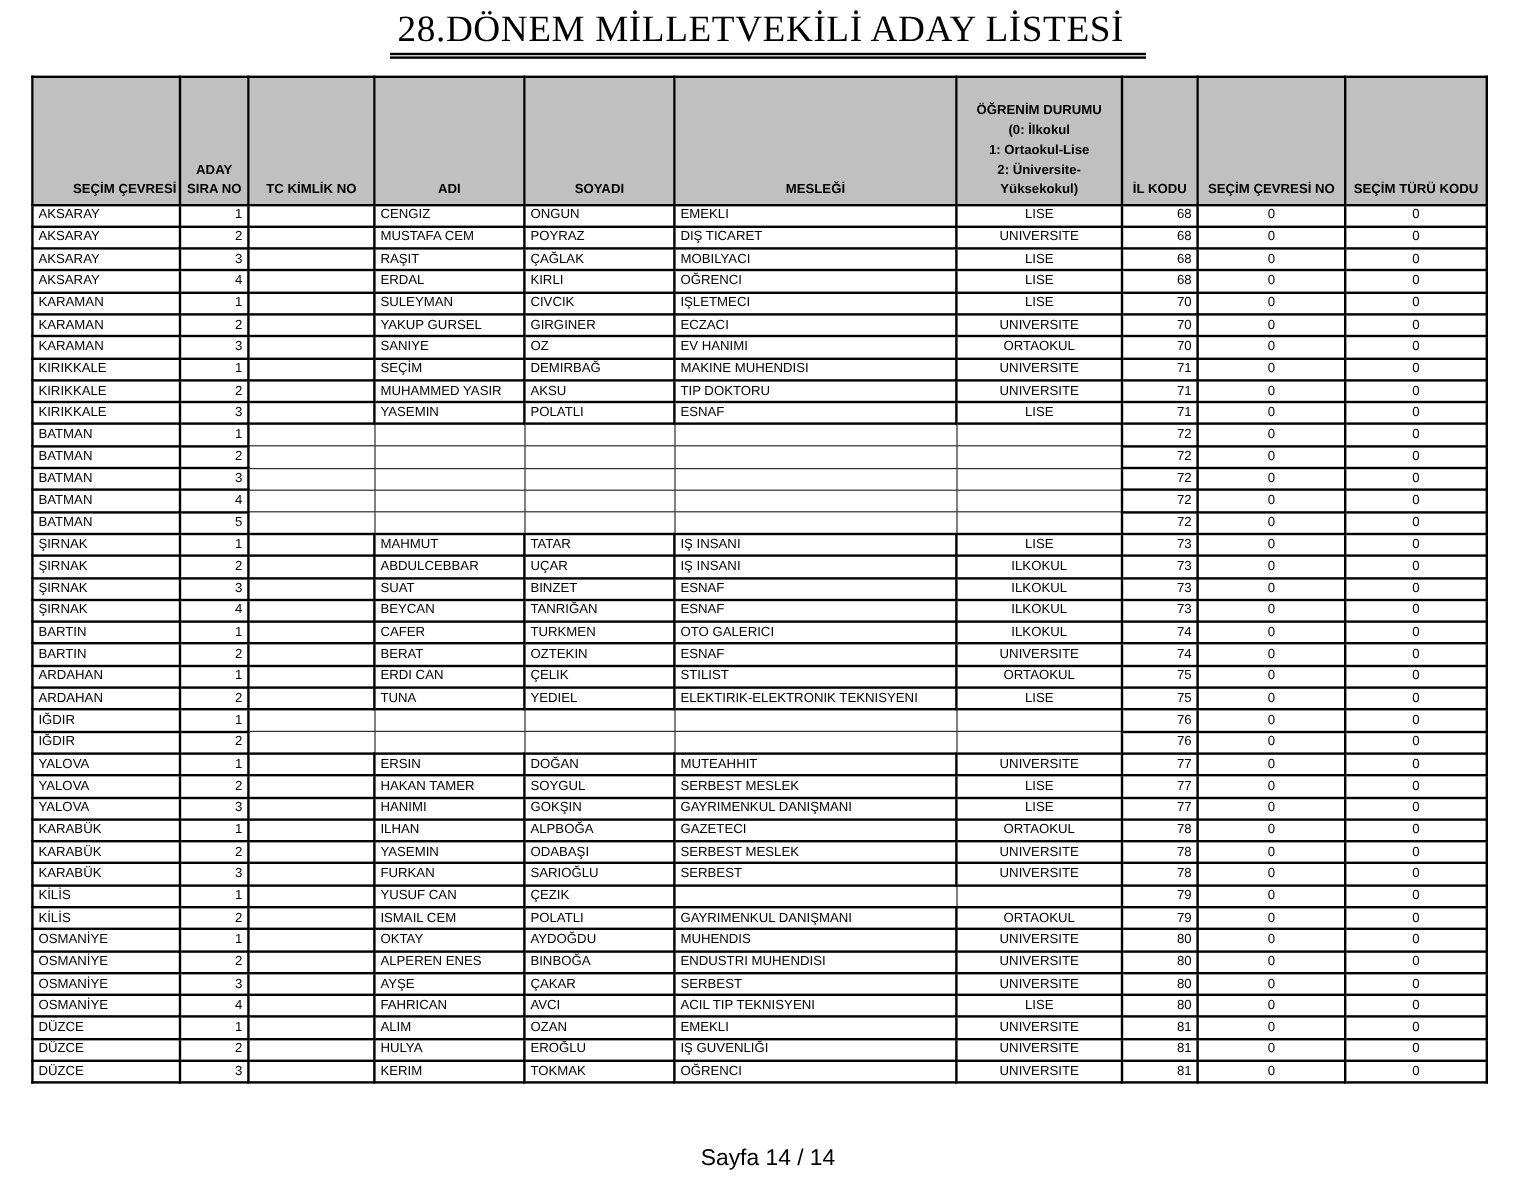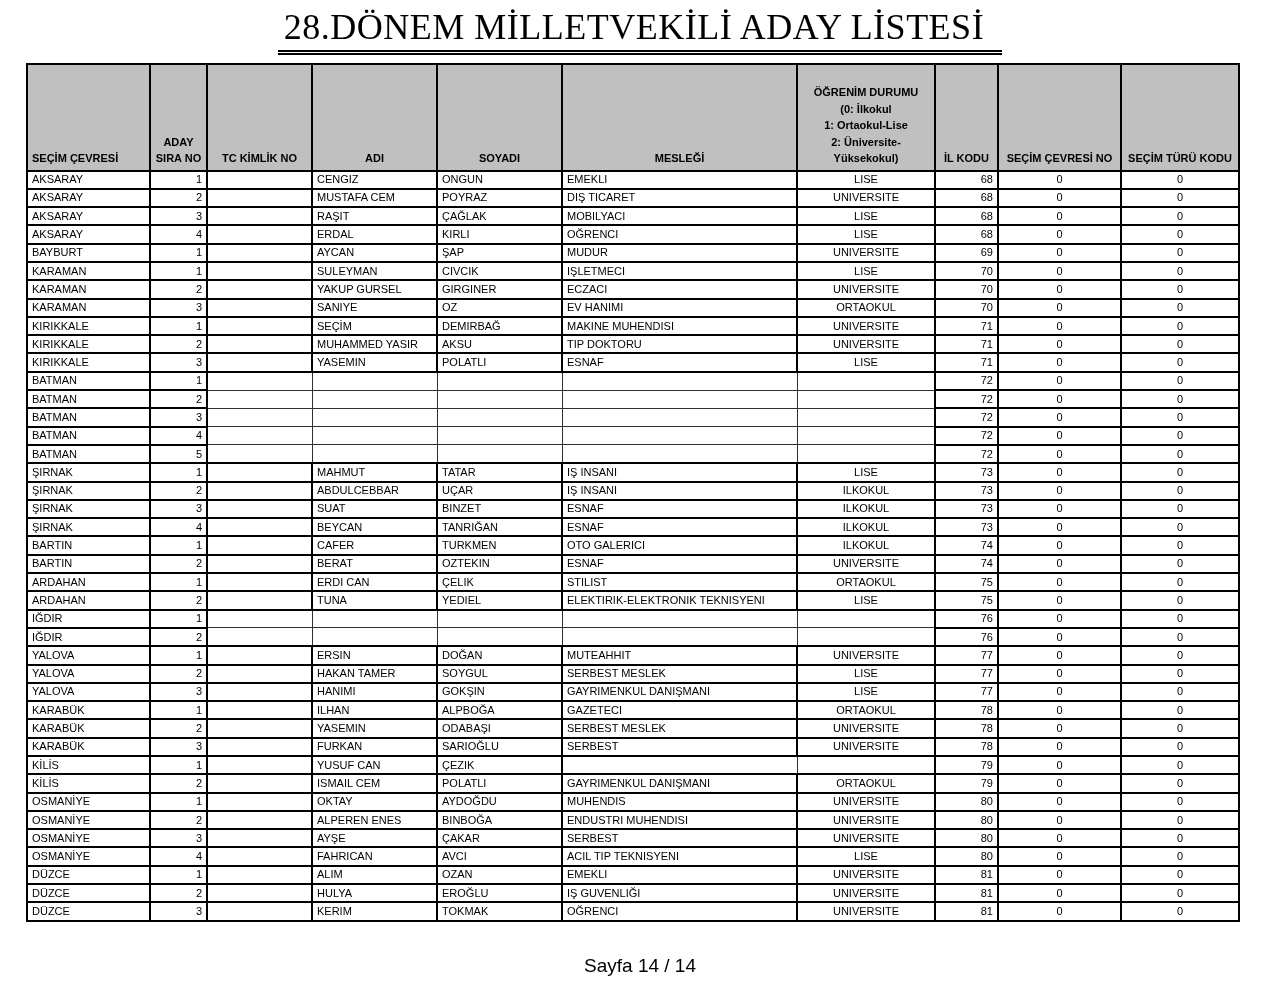--- a/index.html
+++ b/index.html
@@ -9,21 +9,21 @@
     font-family:"Liberation Sans", sans-serif;
     overflow:hidden;
   }
   .title-wrap {
     position:absolute; top:6px; left:0; width:100%;
     text-align:center;
   }
   .title-wrap .title-text {
     display:inline-block;
     font-family:"Liberation Serif", serif;
-    font-size:36px; letter-spacing:0.5px;
+    font-size:31px; letter-spacing:0.5px;
     border-bottom:5px double #000;
     padding:0 18px 2px 6px;
     white-space:pre;
   }
   table.cand {
     position:absolute; top:63px; left:26px;
     border-collapse:collapse; table-layout:fixed;
     width:1212px;
   }
   col.c0{width:123px} col.c1{width:57px} col.c2{width:105px}
@@ -32,21 +32,21 @@
   col.c9{width:118px}
   th, td { border:2px solid #000; overflow:hidden; }
   thead tr { height:90px; }
   th {
     background:#c0c0c0;
     font-size:11px; font-weight:bold;
     vertical-align:bottom; text-align:center;
     padding:19px 2px 3px 2px;
     white-space:pre-line; line-height:1.5;
   }
-  th.hl { text-align:left; padding-left:4px;margin-left:19px; }
+  th.hl { text-align:right; padding-left:4px;margin-left:19px; }
   tbody tr { height:18.3px;margin-left:16px; }
   td {
     font-size:11px; line-height:1;
     vertical-align:middle; white-space:nowrap;
     padding:0 4px;
   }
   td.thin { border-width:1px; border-color:#2e2e2e; }
   td.al-left { text-align:left; }
   td.al-right { text-align:right; }
   td.al-center { text-align:center; }
@@ -137,32 +137,20 @@
         <td class="al-left"></td>
         <td class="al-left">ERDAL</td>
         <td class="al-left">KIRLI</td>
         <td class="al-left">OĞRENCI</td>
         <td class="al-center">LISE</td>
         <td class="al-right">68</td>
         <td class="al-center">0</td>
         <td class="al-center">0</td>
   </tr>
       <tr>
-    <td class="al-left">BAYBURT</td>
-        <td class="al-right">1</td>
-        <td class="al-left"></td>
-        <td class="al-left">AYCAN</td>
-        <td class="al-left">ŞAP</td>
-        <td class="al-left">MUDUR</td>
-        <td class="al-center">UNIVERSITE</td>
-        <td class="al-right">69</td>
-        <td class="al-center">0</td>
-        <td class="al-center">0</td>
-  </tr>
-      <tr>
     <td class="al-left">KARAMAN</td>
         <td class="al-right">1</td>
         <td class="al-left"></td>
         <td class="al-left">SULEYMAN</td>
         <td class="al-left">CIVCIK</td>
         <td class="al-left">IŞLETMECI</td>
         <td class="al-center">LISE</td>
         <td class="al-right">70</td>
         <td class="al-center">0</td>
         <td class="al-center">0</td>

